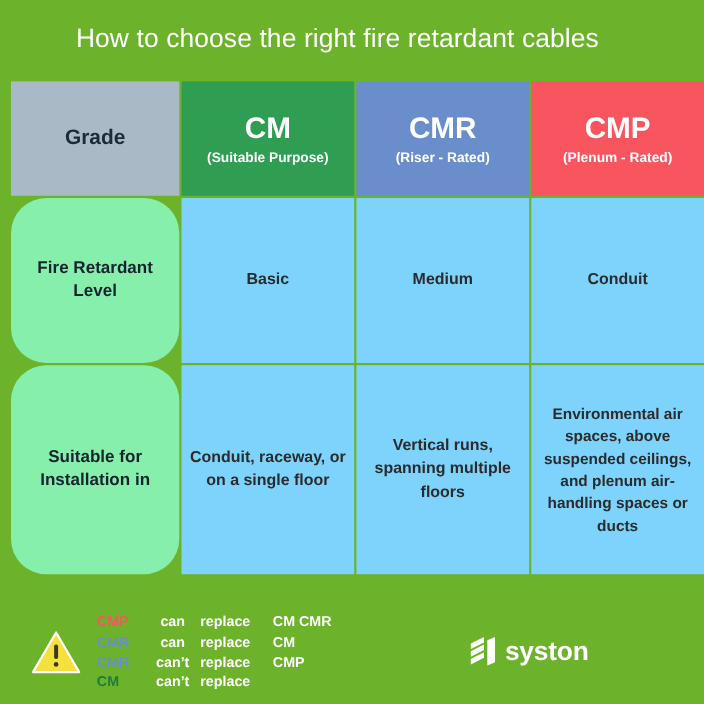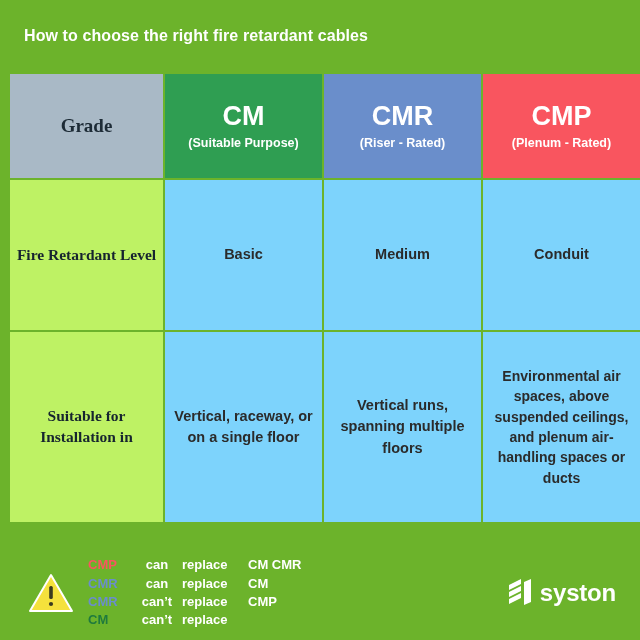--- a/index.html
+++ b/index.html
@@ -25,43 +25,44 @@
   .header {
     height: 72px;
     flex: 0 0 72px;
     display: flex;
     align-items: center;
     padding-left: 24px;
     box-sizing: border-box;
   }
   .header-title {
     color: #ffffff;
-    font-size: 16px;
-    font-weight: bold;
+    font-size: 24px;
+    font-weight: normal;
     letter-spacing: 0.1px;
+    margin-left: 45px;
   }
   
   .table-wrap {
     flex: 1 1 auto;
     padding: 0 8px;
     box-sizing: border-box;
   }
   table.matrix {
     border-collapse: separate;
     border-spacing: 2px;
     width: 624px;
     table-layout: fixed;
   }
   table.matrix td {
     vertical-align: middle;
     text-align: center;
     padding: 4px 6px;
     box-sizing: border-box;
   }
-  .col-label { width: 153px; font-family: Liberation Serif, serif; }
+  .col-label { width: 153px; }
   .col-data  { width: 157px; }
 
   
   .row-head td { height: 104px; }
   .head-label {
     background: #a9b9c6;
     color: #1d2b36;
     font-size: 19px;
     font-weight: bold;
   }
@@ -79,25 +80,26 @@
     color: #ffffff;
     font-size: 12.5px;
     font-weight: bold;
     display: block;
     margin-top: 5px;
   }
   
   .row-fire td { height: 150px; }
   .row-install td { height: 190px; }
   .side-label {
-    background: #bef264;
+    background: #86efac;
     color: #16242f;
     font-size: 15.5px;
     font-weight: bold;
     line-height: 1.35;
+    border-radius: 32px;
   }
   .body-cell {
     background: #7dd3fc;
     color: #2b2b2b;
     font-size: 14.5px;
     font-weight: bold;
     line-height: 1.45;
   }
   .body-cell.small {
     font-size: 14px;
@@ -156,21 +158,21 @@
     text-align: left;
   }
   .c-cmp { color: #f9555f; }
   .c-cmr { color: #6a8ecb; }
   .c-cm  { color: #1f7a3d; }
   .c-white { color: #ffffff; }
   .brand {
     flex: 0 0 190px;
     display: flex;
     align-items: center;
-    justify-content: flex-end;
+    justify-content: flex-start;
     padding-right: 6px;
   }
   .brand-mark {
     margin-right: 7px;
     display: flex;
     align-items: center;
   }
   .brand-name {
     color: #ffffff;
     font-size: 24px;
@@ -208,21 +210,21 @@
 
       <tr class="row-fire">
         <td class="col-label side-label">Fire Retardant Level</td>
         <td class="col-data body-cell">Basic</td>
         <td class="col-data body-cell">Medium</td>
         <td class="col-data body-cell">Conduit</td>
       </tr>
 
       <tr class="row-install">
         <td class="col-label side-label">Suitable for Installation in</td>
-        <td class="col-data body-cell">Vertical, raceway, or on a single floor</td>
+        <td class="col-data body-cell">Conduit, raceway, or on a single floor</td>
         <td class="col-data body-cell">Vertical runs, spanning multiple floors</td>
         <td class="col-data body-cell small">Environmental air spaces, above suspended ceilings, and plenum air-handling spaces or ducts</td>
       </tr>
     </tbody>
       </table>
   </div>
 
   <div class="footer">
     <div class="warn-icon">
       <div class="tri">

